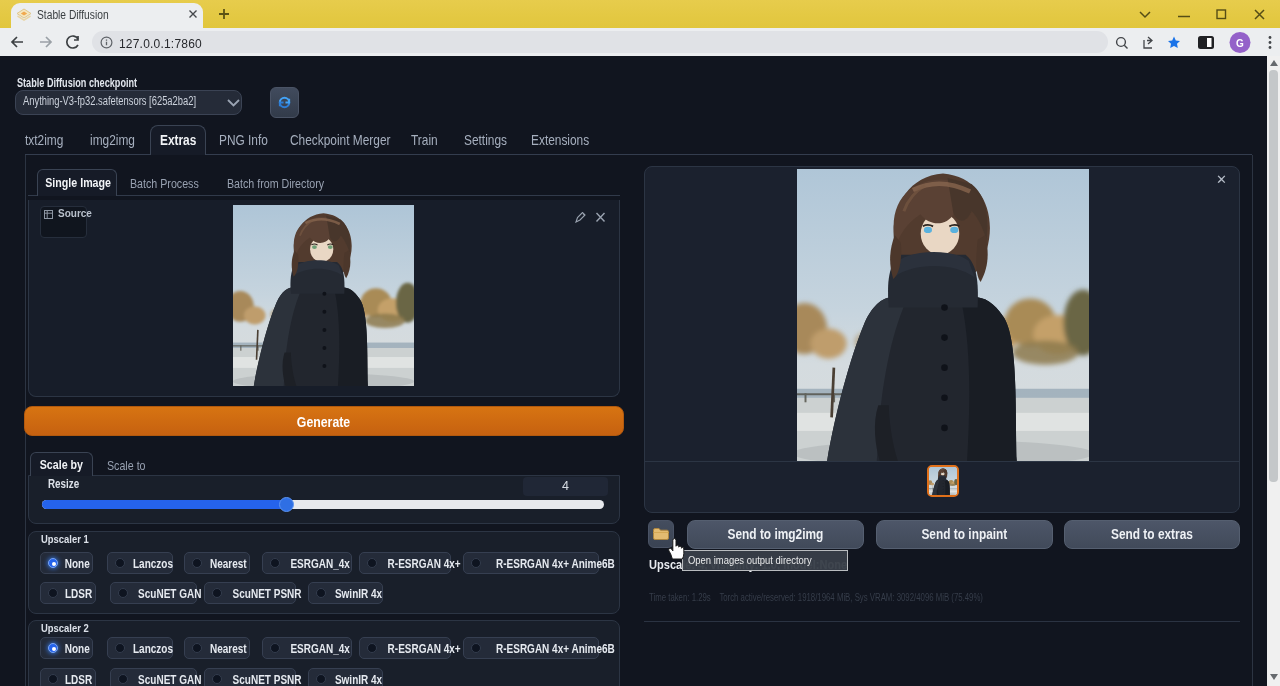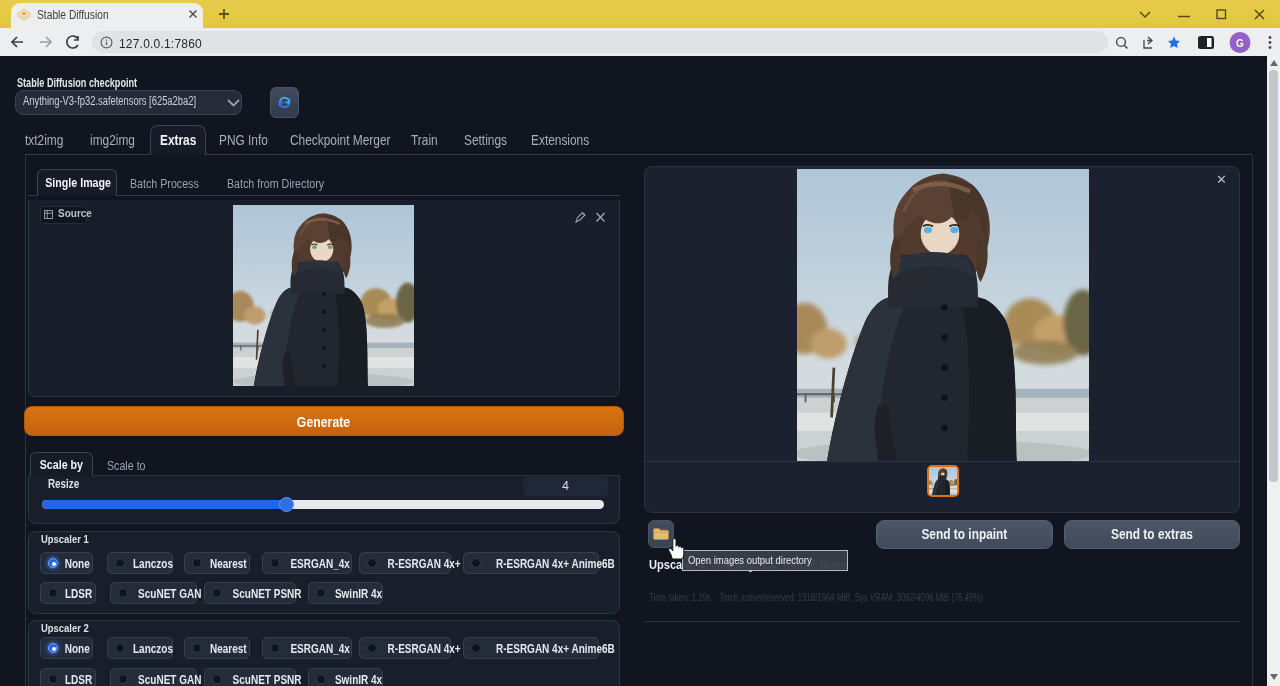--- a/index.html
+++ b/index.html
@@ -35,21 +35,21 @@
     text-align:center; line-height:29px; font-size:14.5px; font-weight:bold; color:#f2f4f7;}
   #tabline { left:25px; top:90px; width:1227px; height:1px; background:#343d4e; }
 
   #sitab { left:37px; top:105px; width:80px; height:27px; border:1px solid #3a4353;
     border-bottom:none; border-radius:6px 6px 0 0; background:#161b27; z-index:2;
     text-align:center; line-height:26px; font-size:13px; font-weight:bold; color:#f2f4f7; white-space:nowrap; }
   .stab { top:112px; font-size:13px; color:#98a1b1; white-space:nowrap; }
   #subline { left:28px; top:131px; width:592px; height:1px; background:#313a4a; }
   #imgbox { left:28px; top:136px; width:592px; height:197px; background:#171d29;
     border:1px solid #2c3544; border-radius:0 0 8px 8px; border-top:none;}
-  #srcchip { left:40px; top:142px; width:47px; height:18px; background:#10151e;
+  #srcchip { left:40px; top:142px; width:47px; height:32px; background:#10151e;
     border:1px solid #262e3c; border-radius:4px; font-size:10px; font-weight:bold;
     color:#b9c1cc; line-height:14px; padding-left:17px; white-space:nowrap;text-align:center; }
   #srcimg { left:233px; top:141px; width:181px; height:181px; }
 
   #generate { left:24px; top:342px; width:600px; height:30px;
     background:linear-gradient(#d77412,#c66110); border:1px solid #b2590e; border-radius:8px;
     text-align:center; line-height:29px; font-size:15px; font-weight:bold; color:#ffffff; }
 
   #sbtab { left:30px; top:388px; width:63px; height:24px; border:1px solid #3a4353;
     border-bottom:none; border-radius:6px 6px 0 0; background:#161b27; z-index:2;
@@ -372,20 +372,21 @@
         <svg width="28" height="28" viewBox="0 0 200 200" style="--eye:#59b1dd">
           <use href="#scene"></use>
         </svg>
       </div>
 
     <div id="folderbtn" class="abs"></div>
     <svg class="abs" style="left:653px;top:464px" width="16" height="12" viewBox="0 0 16 12">
       <path d="M0.5 2 A1.5 1.5 0 0 1 2 0.5 L6 0.5 L7.5 2.2 L14 2.2 A1.5 1.5 0 0 1 15.5 3.7 L15.5 10 A1.5 1.5 0 0 1 14 11.5 L2 11.5 A1.5 1.5 0 0 1 0.5 10 Z" fill="#e3bb71" stroke="#ad853f"></path>
       <path d="M0.5 4.5 H15.5" stroke="#d4a855" stroke-width="1"></path>
     </svg>
+    <div class="sendbtn abs" style="left:687px; width:177px;"><span class="nc" style="display:inline-block">Send to img2img</span></div>
     <div class="sendbtn abs" style="left:1064px; width:176px;"><span class="nc" style="display:inline-block">Send to extras</span></div>
     <div class="sendbtn abs" style="left:876px; width:177px;"><span class="nc" style="display:inline-block">Send to inpaint</span></div>
     <div id="upscinfo" class="abs nl">Upscale: 4, visibility: 1.0, model:None</div>
     <div id="faintinfo" class="abs">Time taken: 1.29s&nbsp;&nbsp;&nbsp;&nbsp;Torch active/reserved: 1918/1964 MiB, Sys VRAM: 3092/4096 MiB (75.49%)</div>
     <div id="rightsep" class="abs"></div>
     <div id="tooltip" class="abs"><span class="nl" style="display:inline-block">Open images output directory</span></div>
     <svg class="abs" style="left:666px;top:473px;z-index:6" width="20" height="24" viewBox="0 0 22 26">
       <path d="M7 24 L5 18 Q2 14 3.5 12.5 Q5 11.5 7 14 L7.5 15 L7.5 3.5 Q7.5 1.5 9.2 1.5 Q11 1.5 11 3.5 L11 10 Q11 8.8 12.5 8.8 Q14 8.8 14 10.3 L14 11 Q14.2 9.8 15.6 9.9 Q17 10 17 11.5 L17 12.2 Q17.2 11 18.4 11.2 Q19.6 11.4 19.6 13 L19.6 18 Q19.6 21 18 24 Z" fill="#ffffff" stroke="#1b1b1b" stroke-width="1.1"></path>
     </svg>
   </div>

